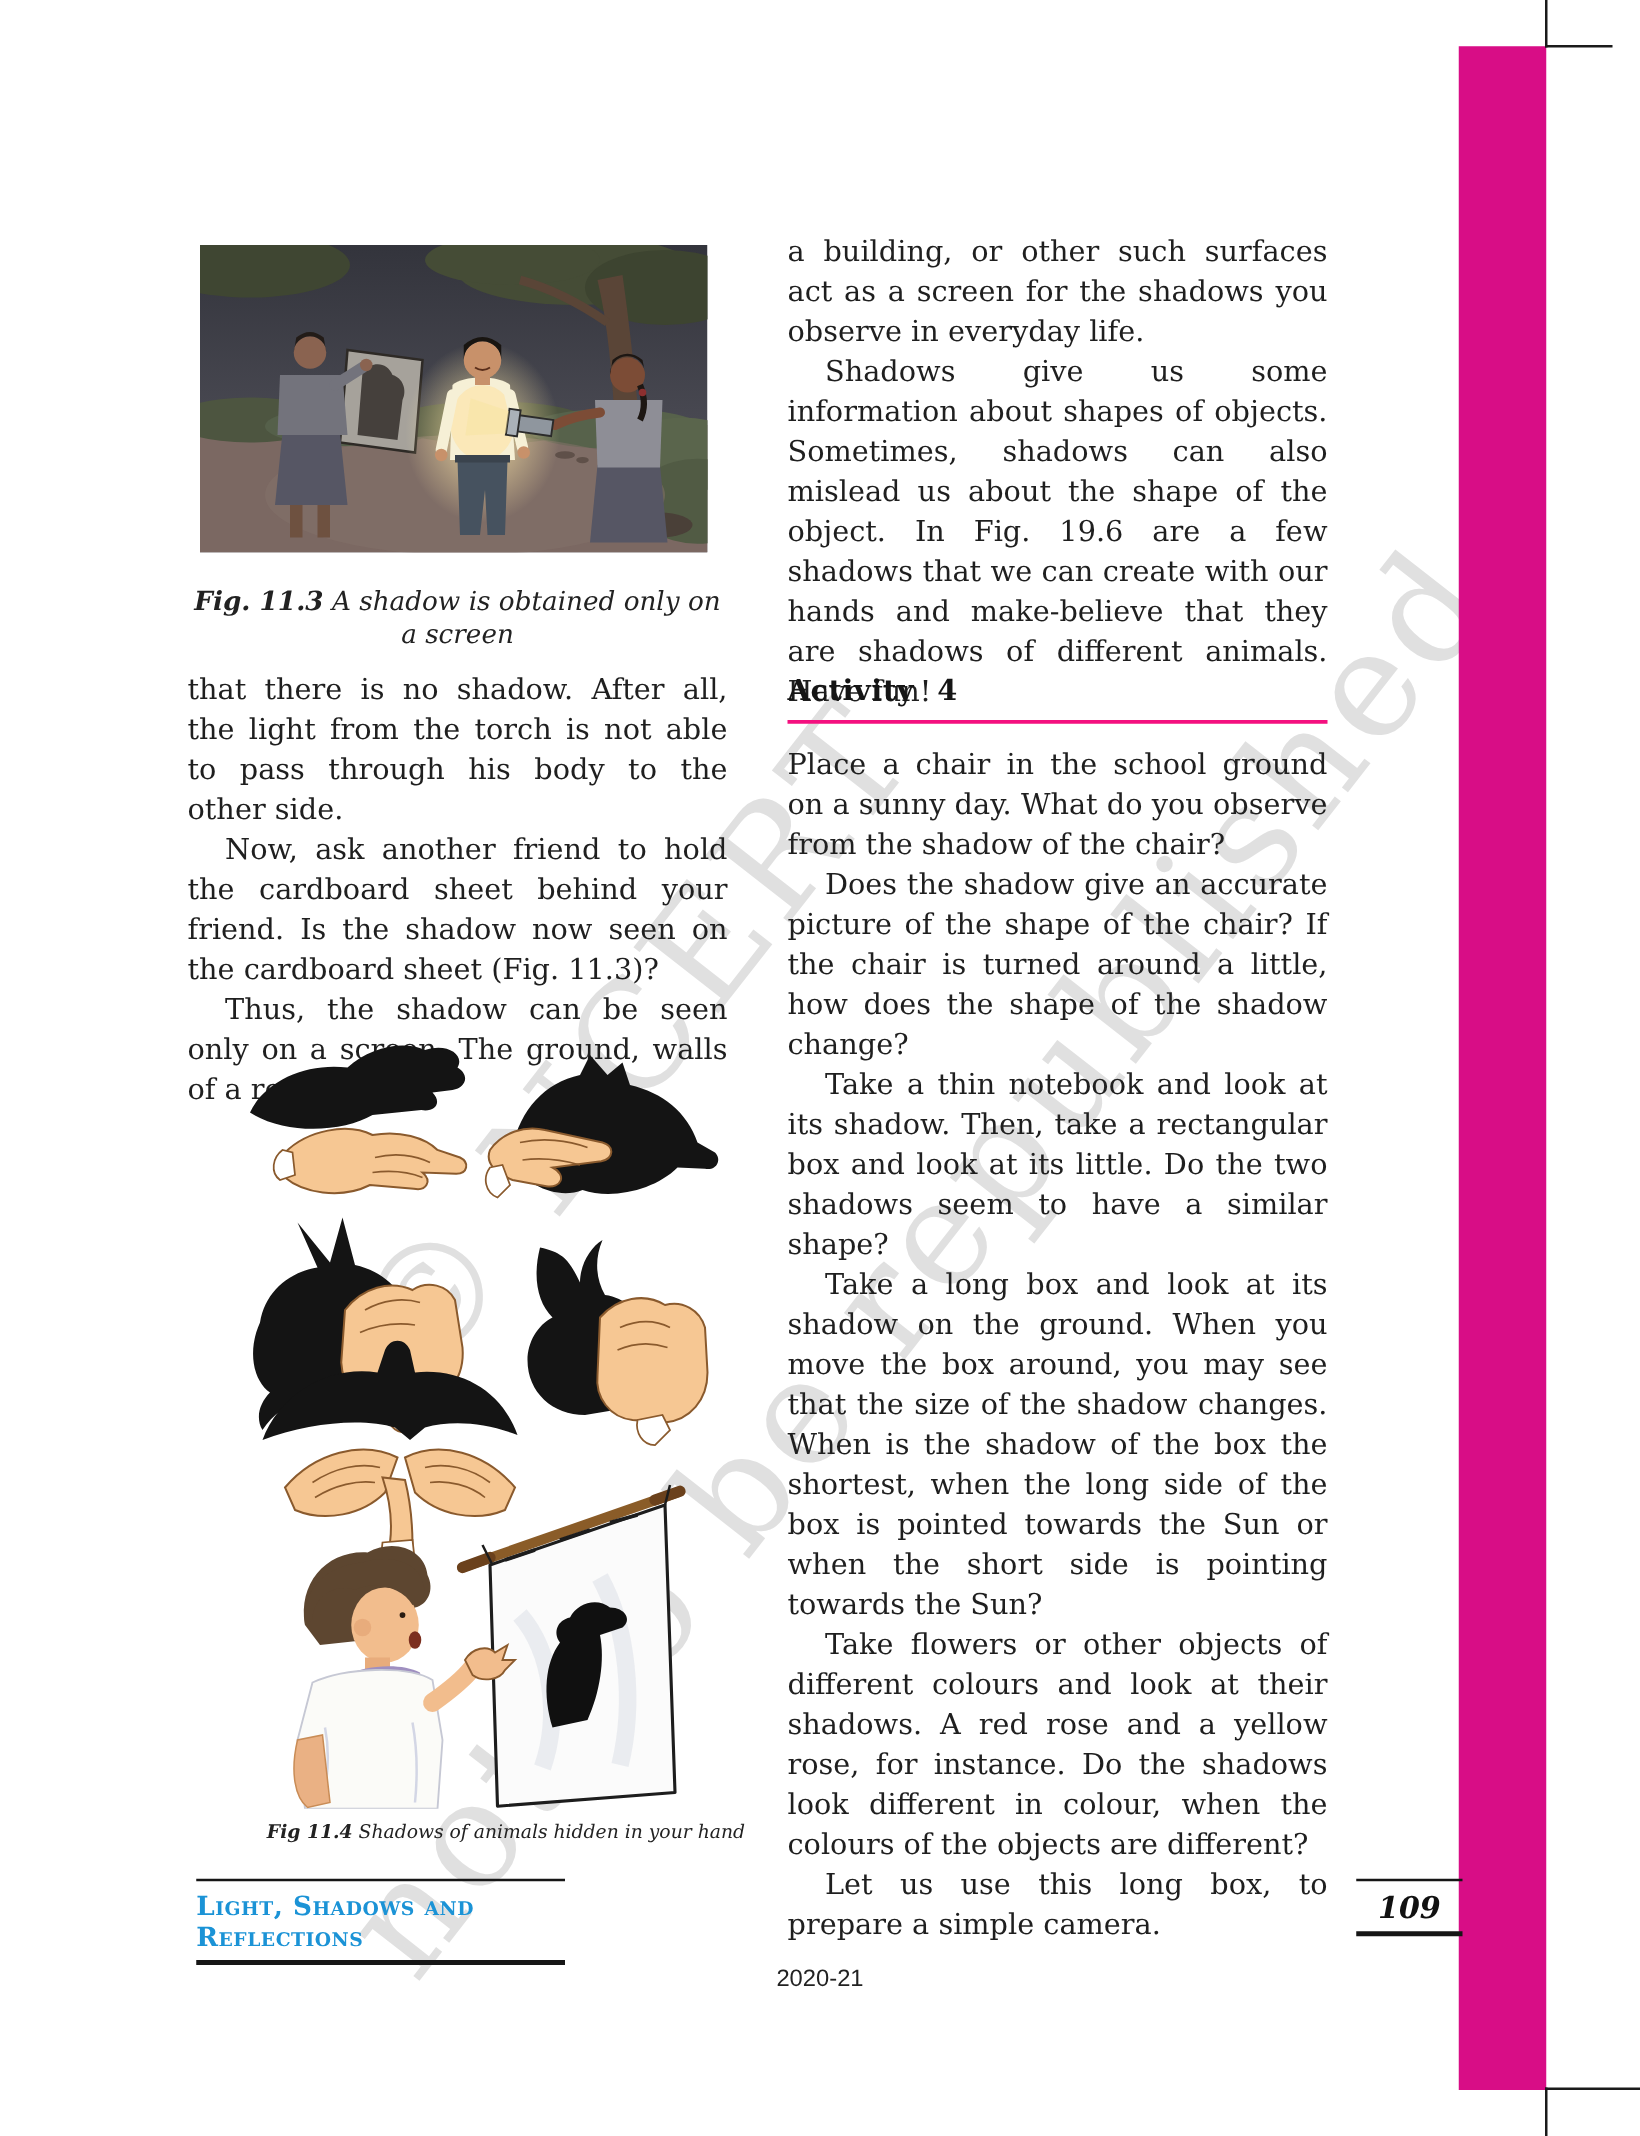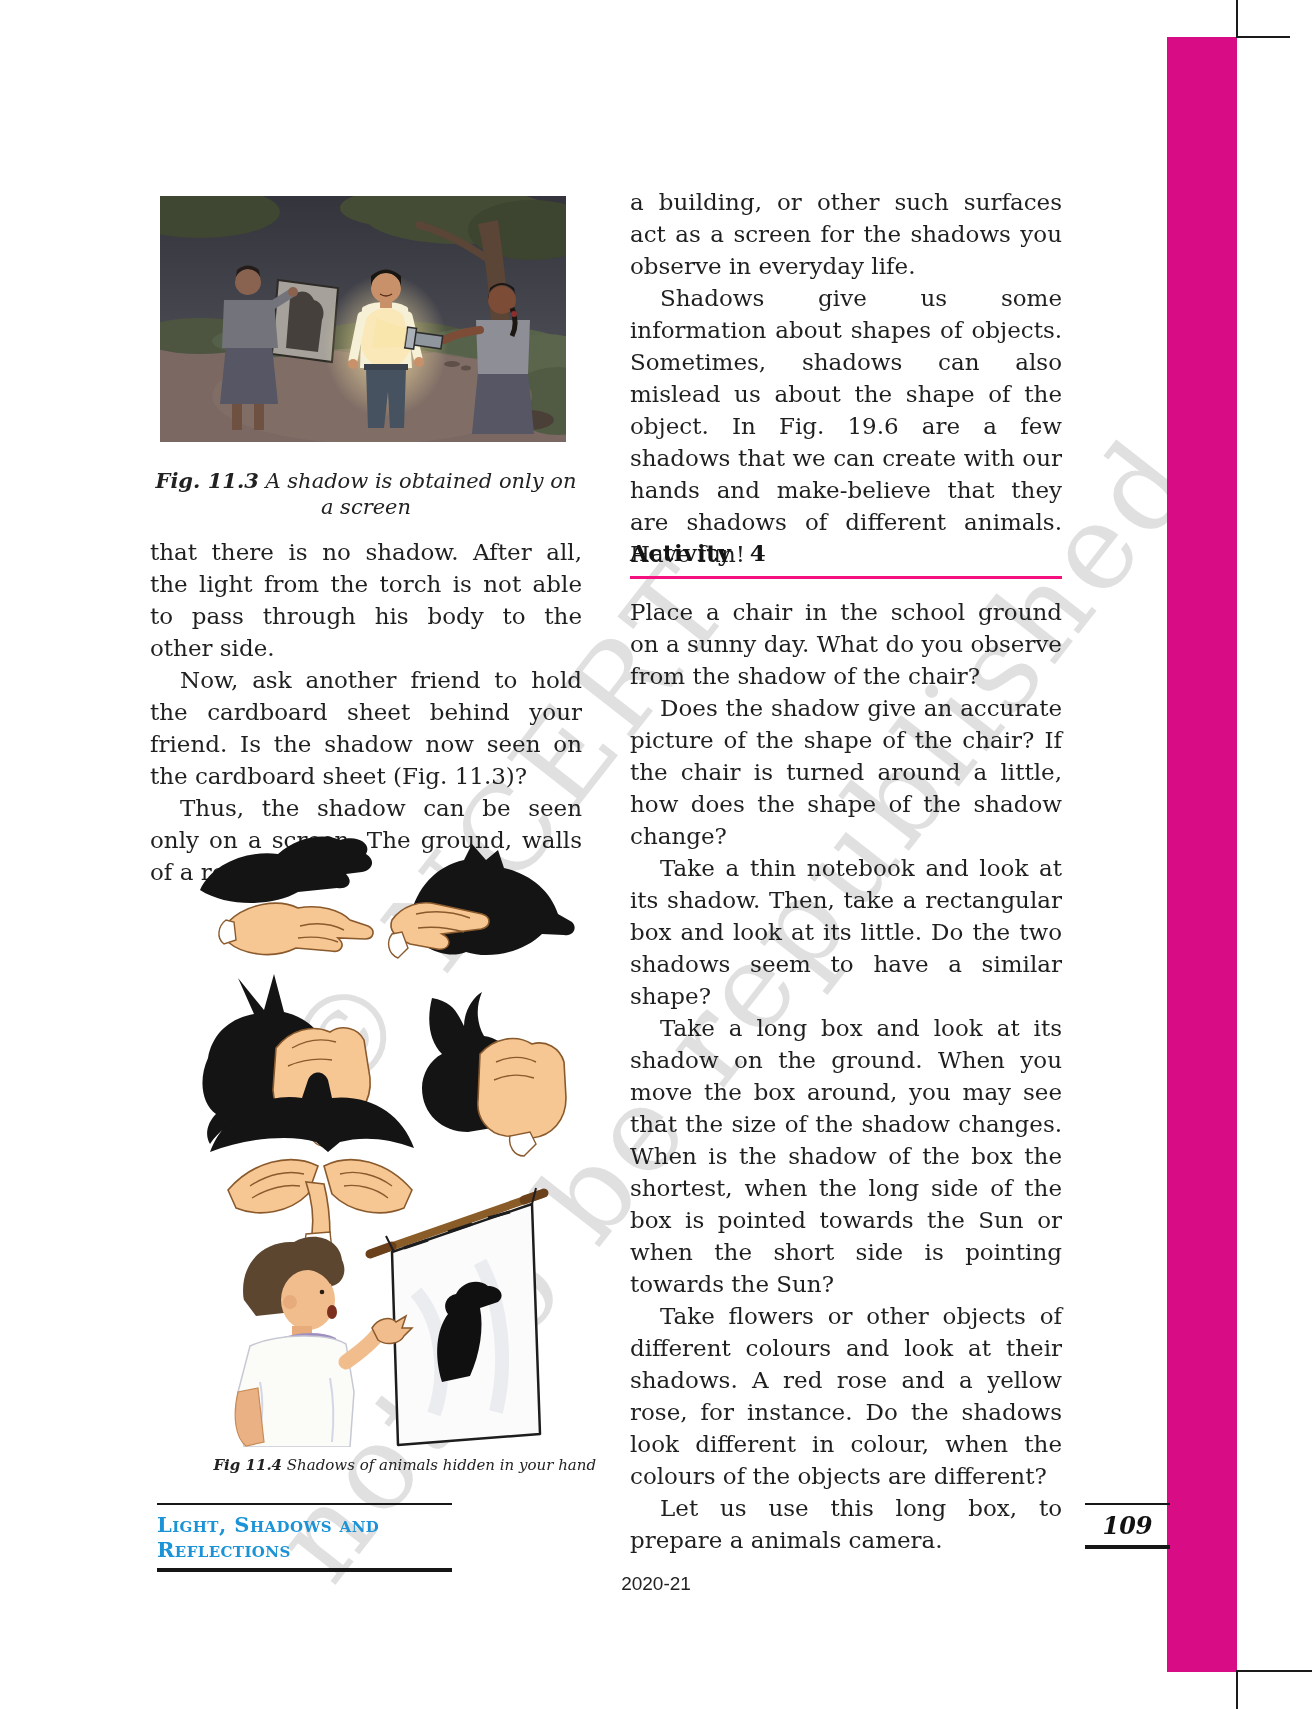--- a/index.html
+++ b/index.html
@@ -243,21 +243,21 @@
     <div class="activity-title">Activity 4</div>
     <div class="activity-rule" style="background: rgb(244, 16, 127);"></div>
   </div>
 
   <div class="col-right-body body-text">
     <p>Place a chair in the school ground on a sunny day. What do you observe from the shadow of the chair?</p>
     <p class="indent">Does the shadow give an accurate picture of the shape of the chair? If the chair is turned around a little, how does the shape of the shadow change?</p>
     <p class="indent">Take a thin notebook and look at its shadow. Then, take a rectangular box and look at its little. Do the two shadows seem to have a similar shape?</p>
     <p class="indent">Take a long box and look at its shadow on the ground. When you move the box around, you may see that the size of the shadow changes. When is the shadow of the box the shortest, when the long side of the box is pointed towards the Sun or when the short side is pointing towards the Sun?</p>
     <p class="indent">Take flowers or other objects of different colours and look at their shadows. A red rose and a yellow rose, for instance. Do the shadows look different in colour, when the colours of the objects are different?</p>
-    <p class="indent">Let us use this long box, to prepare a animals camera.</p>
+    <p class="indent">Let us use this long box, to prepare a simple camera.</p>
   </div>
 
   <div class="footer-left">
     <div class="rule-a"></div>
     <div class="chapter" style="color: rgb(27, 147, 214);">Light, Shadows and Reflections</div>
     <div class="rule-b"></div>
   </div>
 
   <div class="pagenum-block">
     <div class="rule-a"></div>

